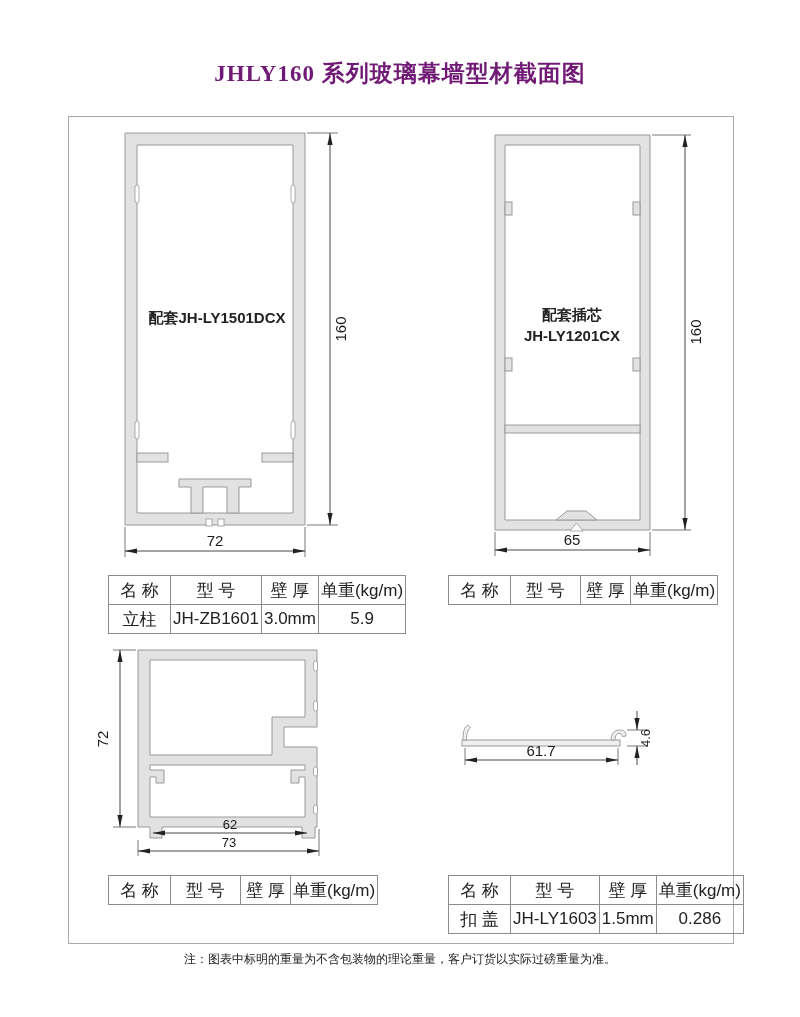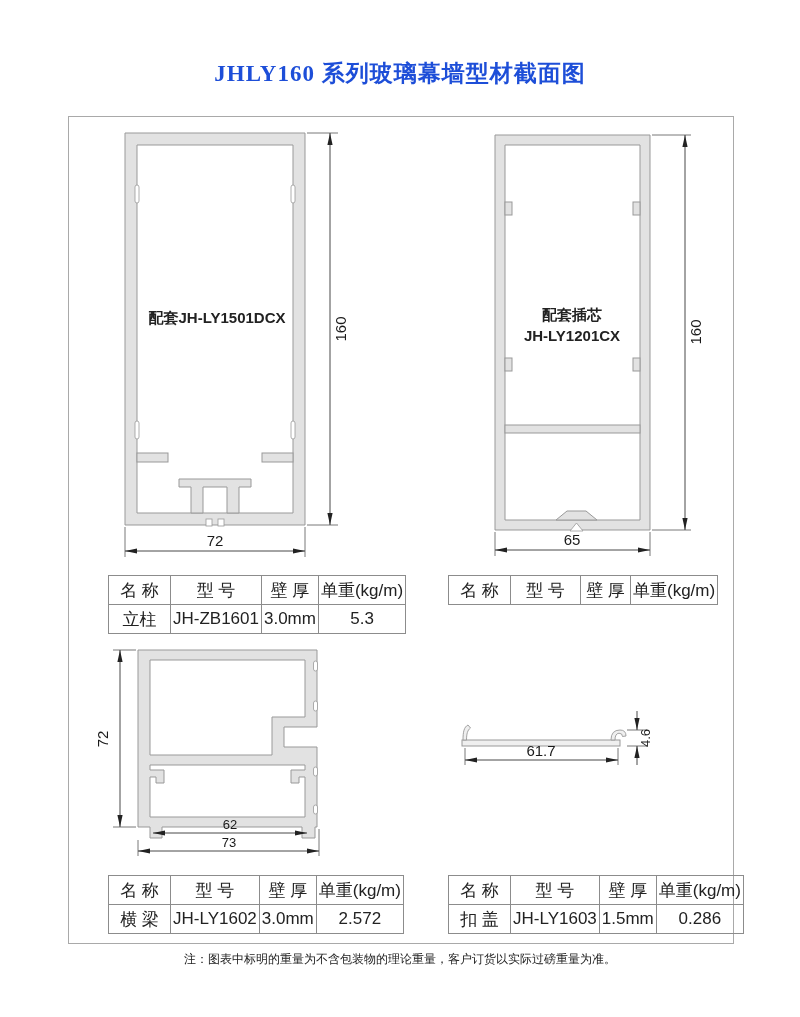--- a/index.html
+++ b/index.html
@@ -4,21 +4,21 @@
 <style>
   * { margin:0; padding:0; box-sizing:border-box; }
   html,body { background:#fff; }
   .page {
     position:relative; width:800px; height:1017px; background:#ffffff;
     font-family:"Liberation Sans", sans-serif; color:#1a1a1a; overflow:hidden;
   }
   .title {
     position:absolute; top:58px; left:0; width:800px; text-align:center;
     font-family:"Liberation Serif", serif; font-weight:bold; font-size:23px;
-    letter-spacing:1px; color:#1d4ed8;
+    letter-spacing:1px; color:#701a75;
   }
   .frame {
     position:absolute; left:68px; top:116px; width:666px; height:828px;
     border:1px solid #a9a9a9; background:#fff;
   }
   svg.draw { position:absolute; overflow:visible; }
   .spec-table {
     position:absolute; border-collapse:collapse; table-layout:fixed;
     font-size:17px; color:#222; text-align:center;
   }
@@ -160,21 +160,21 @@
         <tr>
       <td>名 称</td>
       <td>型 号</td>
       <td>壁 厚</td>
       <td>单重(kg/m)</td>
     </tr>
     <tr>
       <td>立柱</td>
       <td>JH-ZB1601</td>
       <td>3.0mm</td>
-      <td>5.3</td>
+      <td>5.9</td>
     </tr>
   </tbody>
     </table>
 
   <table class="spec-table" style="left:448px; top:575px;">
     <colgroup>
         <col style="width:62px">
         <col style="width:70px">
         <col style="width:50px">
         <col style="width:72px">
@@ -195,26 +195,20 @@
         <col style="width:70px">
         <col style="width:50px">
         <col style="width:72px">
       </colgroup>
     <tbody>
         <tr>
       <td>名 称</td>
       <td>型 号</td>
       <td>壁 厚</td>
       <td>单重(kg/m)</td>
-    </tr>
-    <tr>
-      <td>横 梁</td>
-      <td>JH-LY1602</td>
-      <td>3.0mm</td>
-      <td>2.572</td>
     </tr>
   </tbody>
     </table>
 
   <table class="spec-table" style="left:448px; top:875px;">
     <colgroup>
         <col style="width:62px">
         <col style="width:70px">
         <col style="width:50px">
         <col style="width:72px">

